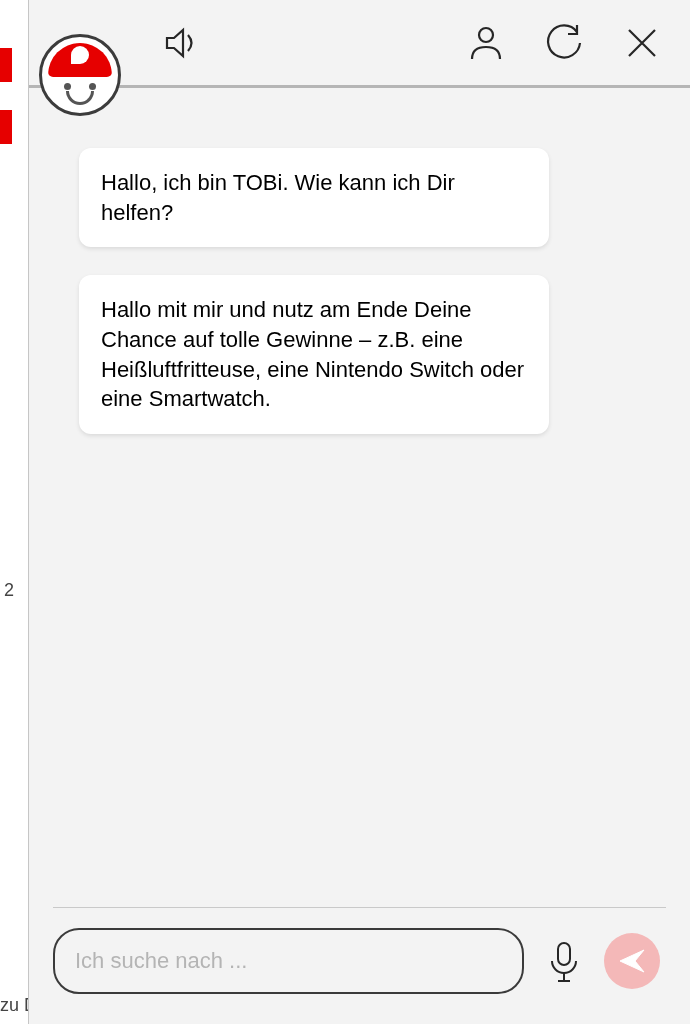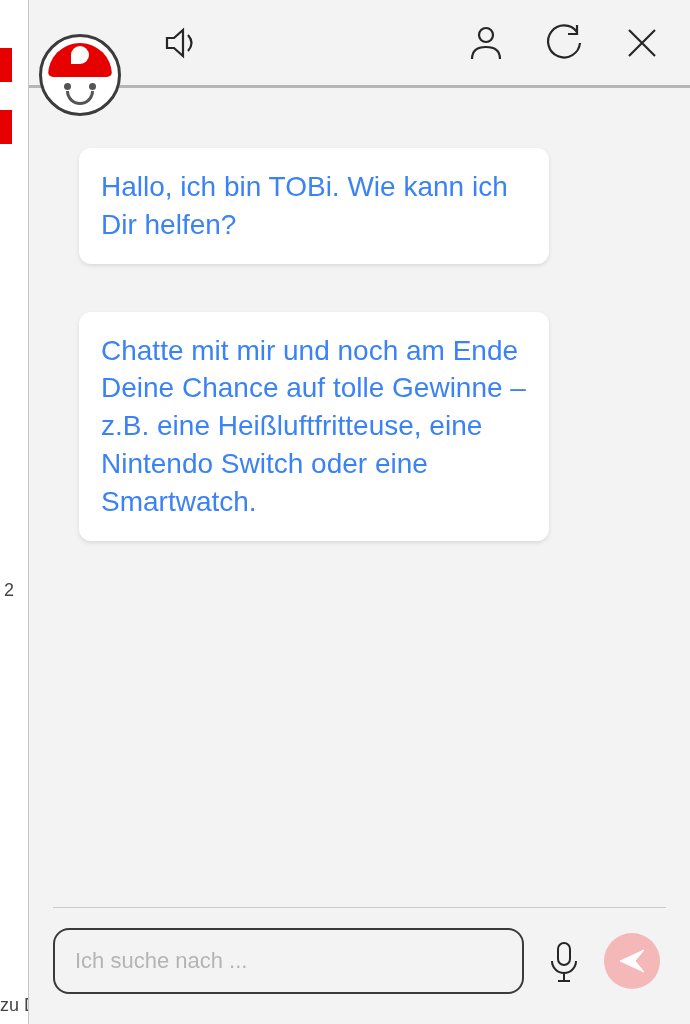--- a/index.html
+++ b/index.html
@@ -71,41 +71,41 @@
   .messages {
     flex: 1;
     padding: 60px 30px 10px 50px;
     overflow: hidden;
   }
   .bubble {
     background:#fff;
     border-radius: 12px;
     box-shadow: 0 2px 4px rgba(0,0,0,0.10);
     padding: 20px 22px;
-    font-size: 28px;
+    font-size: 22px;
     line-height: 1.35;
-    color:#3b82f6;
-    margin-bottom: 48px;
+    color:#000000;
+    margin-bottom: 28px;
     max-width: 470px;
   }
 
   
   .input-area {
     border-top: 1px solid #c9c9c9;
     margin: 0 24px;
     padding: 20px 6px 30px 0;
     display:flex;
     align-items:center;
     gap: 18px;
   }
   .text-input {
     flex:1;
     height: 66px;
     border: 2px solid #3a3a3a;
-    border-radius: 16px;
+    border-radius: 26px;
     font-size: 22px;
     padding: 0 20px;
     color:#333;
     background:#f3f3f3;
   }
   .text-input::placeholder { color:#b4b4b4; }
   .mic-btn { width:44px; height:44px; cursor:pointer; display:flex; align-items:center; justify-content:center; }
   .mic-btn svg { stroke:#262626; stroke-width:2; fill:none; }
   .send-btn {
     width:56px; height:56px; border-radius:50%;
@@ -168,21 +168,21 @@
         </svg>
       </div>
     </div>
   </div>
 
   <div class="messages">
     <div class="bubble">
       <span>Hallo, ich bin TOBi. Wie kann ich Dir helfen?</span>
     </div>
     <div class="bubble">
-      <span>Chatte mit mir und noch am Ende Deine Chance auf tolle Gewinne – z.B. eine Heißluftfritteuse, eine Nintendo Switch oder eine Smartwatch.</span>
+      <span>Hallo mit mir und nutz am Ende Deine Chance auf tolle Gewinne – z.B. eine Heißluftfritteuse, eine Nintendo Switch oder eine Smartwatch.</span>
     </div>
   </div>
 
   <div class="input-area">
     <input class="text-input" type="text" placeholder="Ich suche nach ..." style="">
     <div class="mic-btn">
       <svg width="36" height="44" viewBox="0 0 36 44">
         <rect x="12" y="4" width="12" height="22" rx="6"></rect>
         <path d="M6 22 A12 12 0 0 0 30 22"></path>
         <path d="M18 34 L18 42 M12 42 L24 42"></path>

